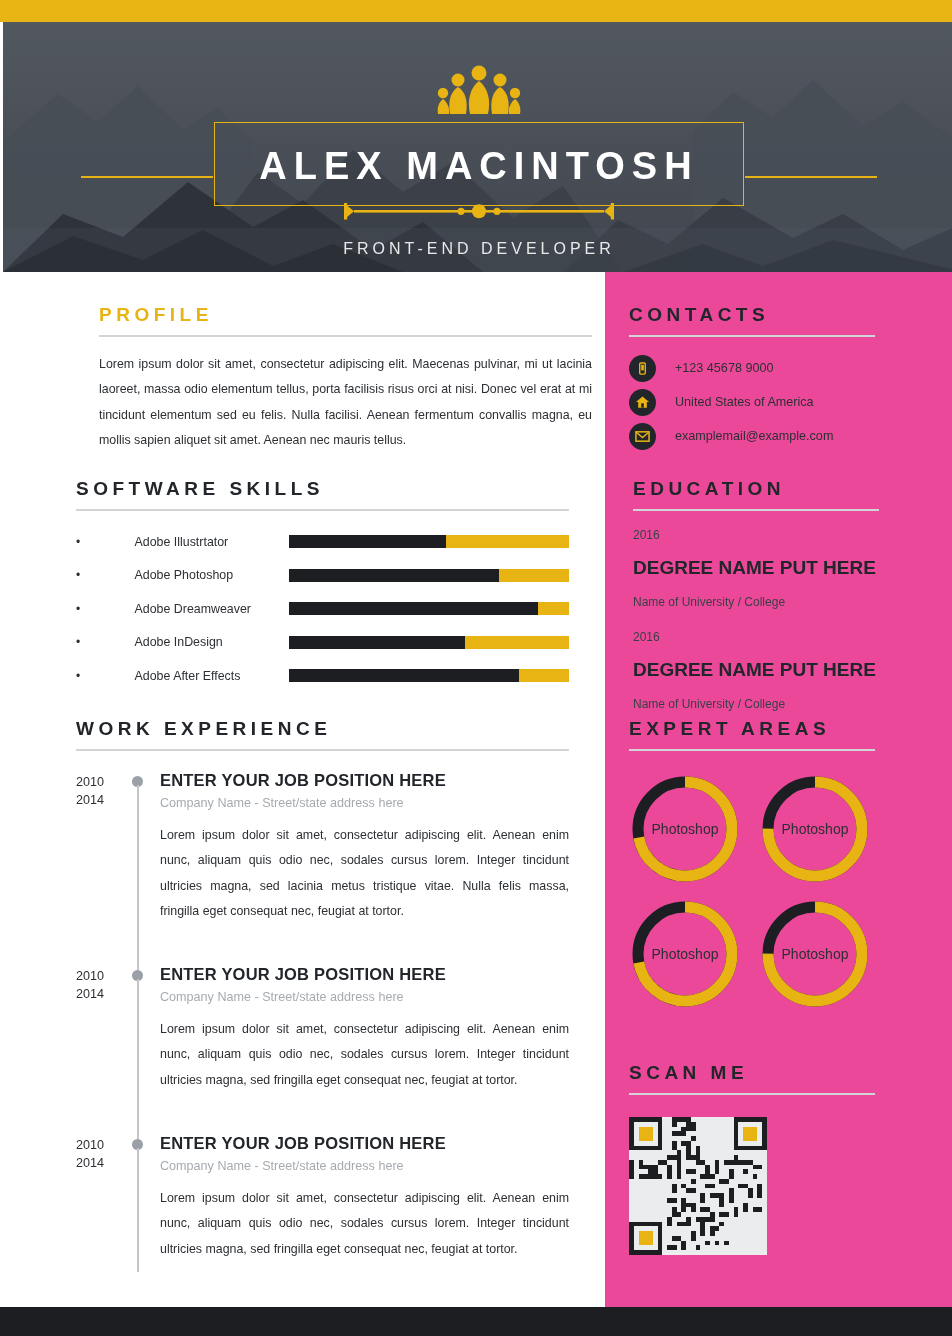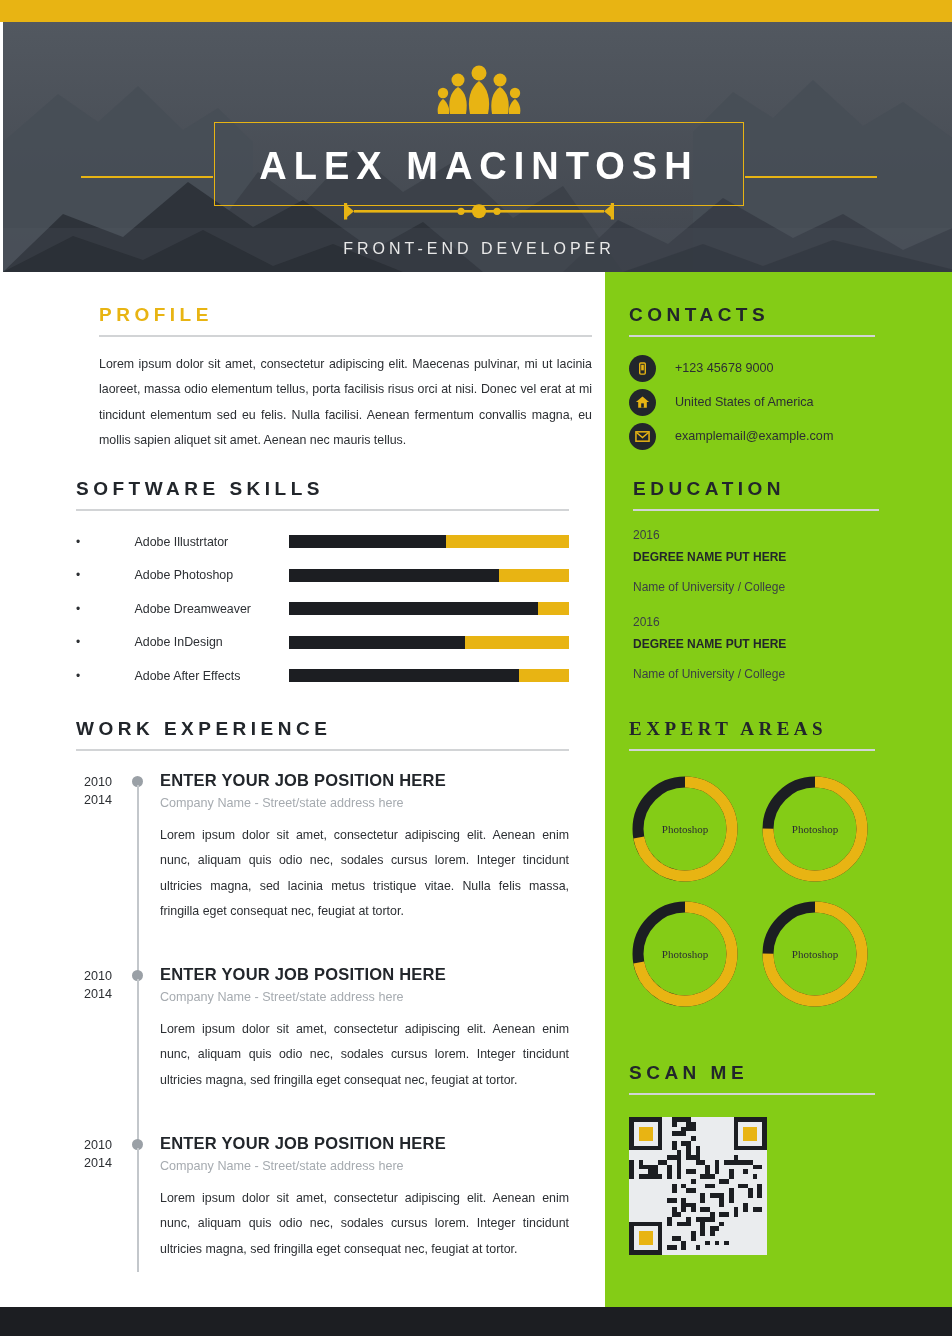--- a/index.html
+++ b/index.html
@@ -43,21 +43,21 @@
   }
   .ornament { position: absolute; left: 50%; transform: translateX(-50%); top: 178px; z-index: 3; }
   .role {
     position: absolute; top: 218px; left: 0; width: 100%; text-align: center;
     color: #e9e9e9; font-size: 16px; letter-spacing: 4px;
   }
 
   
   .sidebar {
     position: absolute; top: 272px; left: 605px; width: 347px; height: 1035px;
-    background: #84cc16;
+    background: #ec4899;
   }
   .maincol { position: absolute; top: 272px; left: 0; width: 605px; height: 1035px; background: #fff; }
   .footer { position: absolute; top: 1307px; left: 0; width: 952px; height: 29px; background: #1c1e22; }
 
   
   .sec { position: absolute; }
   .sec-h {
     font-size: 19px; font-weight: bold; letter-spacing: 4.5px;
     color: #22262b; padding-bottom: 9px;
   }
@@ -73,21 +73,21 @@
   
   .skill-row { display: flex; align-items: center; height: 33.5px; }
   .skill-bullet { width: 14px; font-size: 12px; color: #2c2f33; line-height: 1; }
   .skill-name { width: 172px; font-size: 12.4px; color: #2c2f33; margin-left: 46px; }
   .bar { position: relative; width: 312px; height: 13px; background: #E8B413; }
   .bar-fill { position: absolute; left: 0; top: 0; height: 13px; background: #1c1e22; }
 
   
   .job { position: relative; }
   .job-years {
-    position: absolute; left: 0; top: 2px; width: 44px; text-align: center;
+    position: absolute; left: 0; top: 2px; width: 44px; text-align: left;
     font-size: 12.6px; color: #2c2f33; line-height: 1.45;
   }
   .tl-dot {
     position: absolute; left: 56px; top: 5px;
     width: 11px; height: 11px; border-radius: 50%; background: #9aa0a6;
   }
   .tl-line { position: absolute; left: 61px; top: 14px; width: 1.5px; background: #c3c7cb; }
   .job-body { margin-left: 84px; }
   .job-title { font-size: 16.5px; font-weight: bold; color: #22262b; letter-spacing: 0.2px; }
   .job-sub { margin-top: 6px; font-size: 12.6px; color: #a6abb0; }
@@ -100,29 +100,29 @@
   .contact-row { display: flex; align-items: center; height: 34px; }
   .ci {
     width: 27px; height: 27px; border-radius: 50%; background: #22262b;
     display: flex; align-items: center; justify-content: center; flex: 0 0 27px;
   }
   .contact-text { margin-left: 19px; font-size: 12.6px; color: #2c2f33; }
 
   
   .edu { margin-bottom: 21px; }
   .edu-year { font-size: 12px; color: #3a3f45; }
-  .edu-degree { margin-top: 8px; font-size: 12px; font-weight: bold; color: #22262b; }
+  .edu-degree { margin-top: 15px; font-size: 19px; font-weight: bold; color: #22262b; }
   .edu-school { margin-top: 16px; font-size: 12px; color: #3a3f45; }
 
   
   .donut-grid { display: grid; grid-template-columns: 130px 130px; grid-gap: 13px 0; }
   .donut { position: relative; width: 112px; height: 112px; }
   .donut-label {
     position: absolute; inset: 0; display: flex; align-items: center; justify-content: center;
-    font-size: 11px; color: #2c2f33;
+    font-size: 14px; color: #2c2f33;
   }
 
   
   .qr { width: 138px; height: 138px; }
 </style>
 </head>
 <body>
 
 <div class="page">
 
@@ -357,21 +357,21 @@
 
         <div class="edu">
           <div class="edu-year">2016</div>
           <div class="edu-degree">DEGREE NAME PUT HERE</div>
           <div class="edu-school">Name of University / College</div>
         </div>
 
       </div>
     </div>
 
-    <div class="sec" style="left:24px; top:446px; width:246px;font-family:Liberation Serif, serif;">
+    <div class="sec" style="left:24px; top:446px; width:246px;">
       <div class="sec-h">EXPERT AREAS</div>
       <div class="sec-rule"></div>
 
       <div class="donut-grid" style="margin-top:22px;">
 
         <div class="donut">
           <svg viewBox="0 0 112 112" width="112" height="112">
             <circle cx="56" cy="56" r="47" fill="none" stroke="#1c1e22" stroke-width="11"></circle>
             <circle class="donut-arc" cx="56" cy="56" r="47" fill="none" stroke="#E8B413" stroke-width="11" transform="rotate(-90 56 56)" stroke-dasharray="212.62299079495722 295.3097094374406"></circle>
           </svg>

